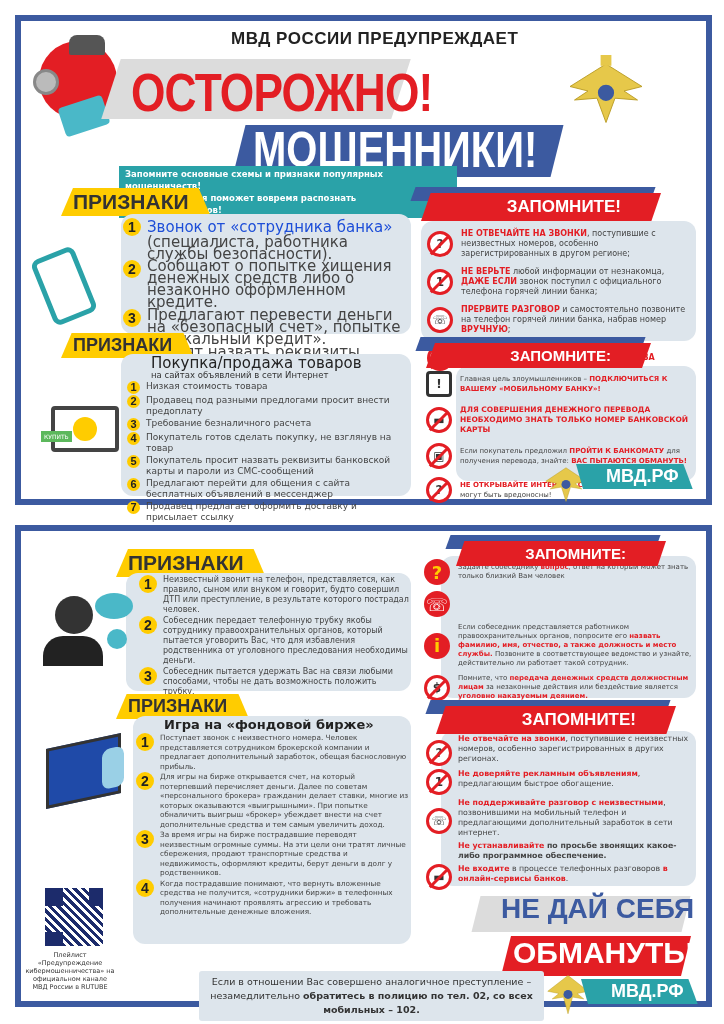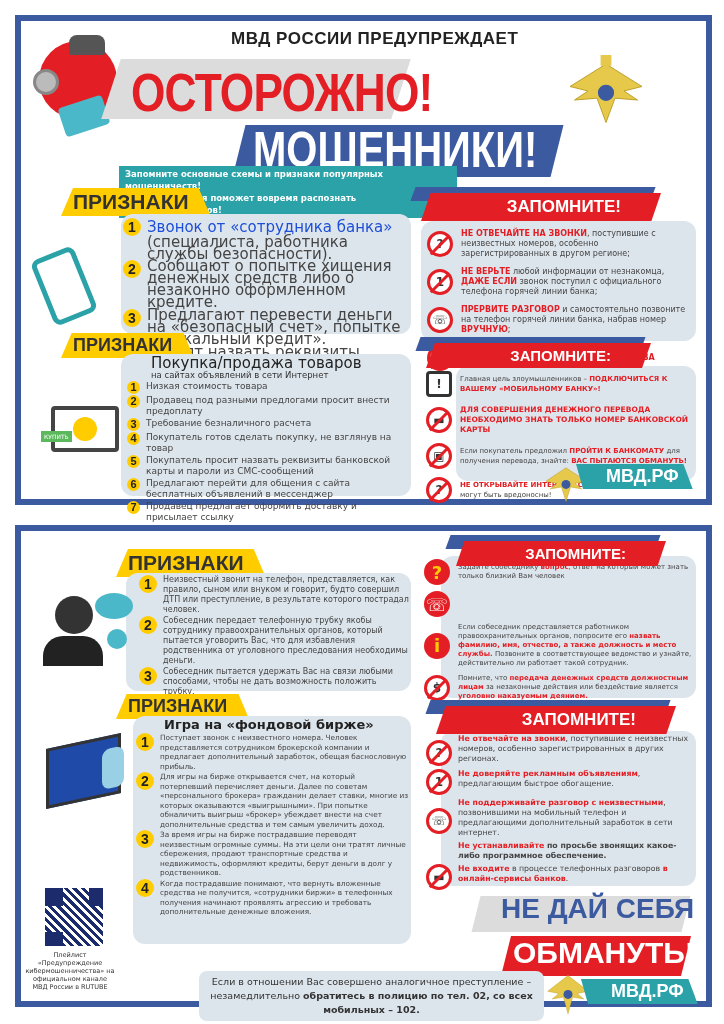--- a/index.html
+++ b/index.html
@@ -24,21 +24,21 @@
   .ribbon-wrap{position:absolute}
   .ribbon-wrap:before{content:"";position:absolute;left:-8px;top:-6px;width:100%;height:14px;background:#3c5aa0;transform:skewX(-20deg);z-index:0}
   .ribbon-wrap .ribbon-red{position:relative;z-index:1}
   .rem-item{display:flex;gap:8px;align-items:center;margin-bottom:8px}
   .ico{flex:0 0 26px;width:26px;height:26px;border-radius:50%;border:3px solid #e31e24;position:relative;background:#fff;display:flex;align-items:center;justify-content:center;font-size:12px;color:#333;font-weight:bold}
   .ico.ban:after{content:"";position:absolute;left:50%;top:-2px;width:3px;height:26px;background:#e31e24;transform:translateX(-50%) rotate(45deg)}
   .ico.solid{background:#e31e24;color:#ffcc00;border-color:#e31e24;font-size:18px}
   .rtxt{font-size:8px;line-height:10px;color:#444}
   .red{color:#e31e24;font-weight:bold}
   .teal-tab{background:#2aa2a8;color:#fff;font-family:"Liberation Sans",sans-serif;font-weight:bold;font-size:18px;padding:2px 14px 2px 30px;clip-path:polygon(0 0,92% 0,100% 100%,6% 100%)}
-  .bottom-note{background:#dde5ec;border-radius:8px;text-align:center;font-size:9.5px;line-height:14px;color:#333;padding:4px 10px}
+  .bottom-note{background:#dde5ec;border-radius:3px;text-align:center;font-size:9.5px;line-height:14px;color:#333;padding:4px 10px}
   .qr{width:62px;height:62px;background:
      linear-gradient(#1c2b6b,#1c2b6b) 0 0/18px 18px no-repeat,
      linear-gradient(#1c2b6b,#1c2b6b) 44px 0/18px 18px no-repeat,
      linear-gradient(#1c2b6b,#1c2b6b) 0 44px/18px 18px no-repeat,
      repeating-linear-gradient(45deg,#1c2b6b 0 3px,#fff 3px 6px);border:2px solid #fff}
   .qr-cap{font-size:6.5px;line-height:8px;text-align:center;color:#333}
   .slogan1{font-family:"Liberation Sans",sans-serif;font-weight:bold;font-size:28px;color:#3c5aa0}
   .slogan1-bg{background:#dcdcdc;transform:skewX(-14deg)}
   .slogan2-bg{background:#e31e24;transform:skewX(-14deg)}
   .slogan2{font-family:"Liberation Sans",sans-serif;font-weight:bold;font-size:30px;color:#fff}

